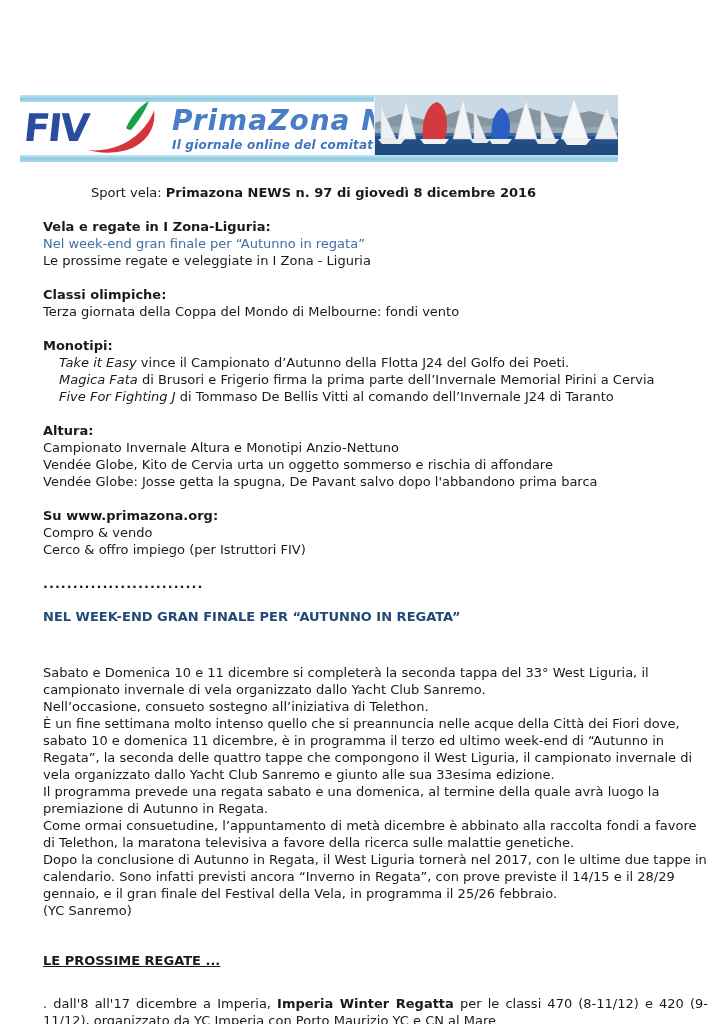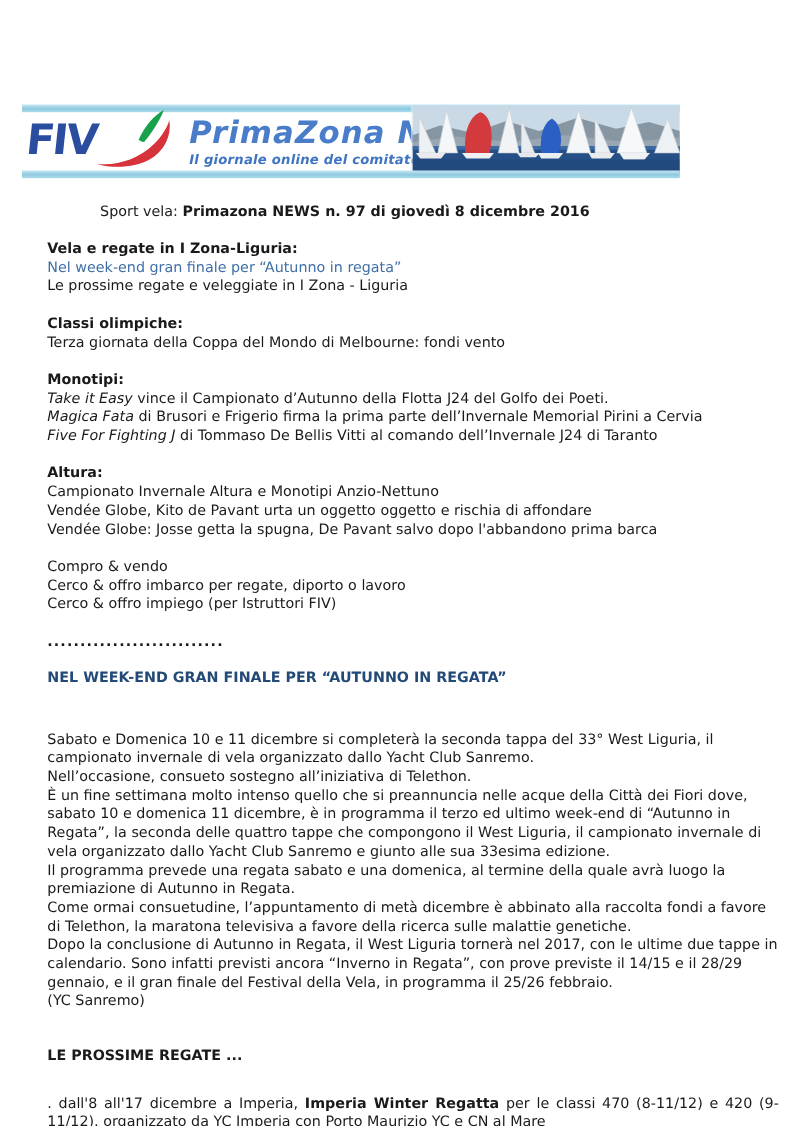--- a/index.html
+++ b/index.html
@@ -22,28 +22,28 @@
   .mast-mid{position:absolute;top:9px;bottom:8px;left:6px;right:0;display:flex;align-items:center;}
   .fiv-logo{flex:0 0 auto;}
   .mast-titles{margin-left:14px;flex:0 0 auto;}
   .mast-title{font-size:28px;line-height:30px;font-style:italic;font-weight:bold;color:#4a7dc9;letter-spacing:1px;}
   .mast-subtitle{font-size:12px;line-height:14px;font-style:italic;font-weight:bold;color:#3f74c0;margin-top:2px;letter-spacing:.2px;}
   .regatta-photo{position:absolute;right:0;top:3px;height:61px;width:243px;border-left:1px solid #e4eef4;}
 
   
   .ln{min-height:17px;}
   .b{font-weight:bold;}
-  .i{font-style:italic;}
+  .i{font-style:italic;margin-left:16px;}
   .blue{color:#3f6fa5;}
   .sec{margin-bottom:17px;}
   .intro{margin-top:21px;margin-bottom:17px;margin-left:48px;}
   .dots{font-weight:bold;margin:16px 0 10px 0;letter-spacing:1px;}
   .headline{font-weight:bold;color:#234a77;margin-top:16px;}
   .article-body{white-space:pre-line;margin-top:39px;}
-  .upc-heading{font-weight:bold;margin:33px 0 26px 0;}
+  .upc-heading{font-weight:bold;margin:33px 0 26px 0;text-decoration:underline;}
   .upc-item{margin:0 0 17px 0;text-align:justify;}
 </style>
 </head>
 <body>
 
 <div class="masthead">
   <div class="strip top"></div>
   <div class="mast-mid">
     <div class="fiv-logo">
       <svg width="132" height="54" viewBox="0 0 132 54">
@@ -106,27 +106,27 @@
   <div class="sec">
     <div class="ln b">Monotipi:</div>
     <div class="ln"><span class="i">Take it Easy</span><span> vince il Campionato d’Autunno della Flotta J24 del Golfo dei Poeti.</span></div>
     <div class="ln"><span class="i">Magica Fata</span><span> di Brusori e Frigerio firma la prima parte dell’Invernale Memorial Pirini a Cervia</span></div>
     <div class="ln"><span class="i">Five For Fighting J</span><span> di Tommaso De Bellis Vitti al comando dell’Invernale J24 di Taranto</span></div>
   </div>
 
   <div class="sec">
     <div class="ln b">Altura:</div>
     <div class="ln"><span>Campionato Invernale Altura e Monotipi Anzio-Nettuno</span></div>
-    <div class="ln"><span>Vendée Globe, Kito de Pavant urta un oggetto oggetto e rischia di affondare</span></div>
+    <div class="ln"><span>Vendée Globe, Kito de Cervia urta un oggetto sommerso e rischia di affondare</span></div>
     <div class="ln"><span>Vendée Globe: Josse getta la spugna, De Pavant salvo dopo l'abbandono prima barca</span></div>
   </div>
 
   <div class="sec">
+    <div class="ln b">Su www.primazona.org:</div>
     <div class="ln"><span>Compro &amp; vendo</span></div>
-    <div class="ln"><span>Cerco &amp; offro imbarco per regate, diporto o lavoro</span></div>
     <div class="ln"><span>Cerco &amp; offro impiego (per Istruttori FIV)</span></div>
   </div>
 
   <div class="ln dots">...........................</div>
 
   <div class="ln headline">NEL WEEK-END GRAN FINALE PER “AUTUNNO IN REGATA”</div>
   <div class="ln article-body">Sabato e Domenica 10 e 11 dicembre si completerà la seconda tappa del 33° West Liguria, il campionato invernale di vela organizzato dallo Yacht Club Sanremo.
 Nell’occasione, consueto sostegno all’iniziativa di Telethon.
 È un fine settimana molto intenso quello che si preannuncia nelle acque della Città dei Fiori dove, sabato 10 e domenica 11 dicembre, è in programma il terzo ed ultimo week-end di “Autunno in Regata”, la seconda delle quattro tappe che compongono il West Liguria, il campionato invernale di vela organizzato dallo Yacht Club Sanremo e giunto alle sua 33esima edizione.
 Il programma prevede una regata sabato e una domenica, al termine della quale avrà luogo la premiazione di Autunno in Regata.

